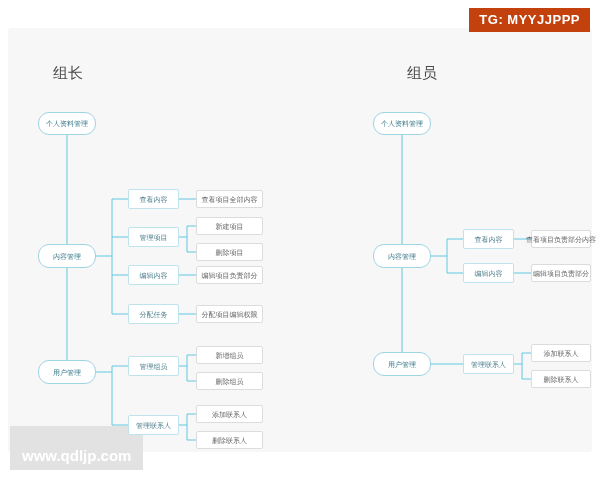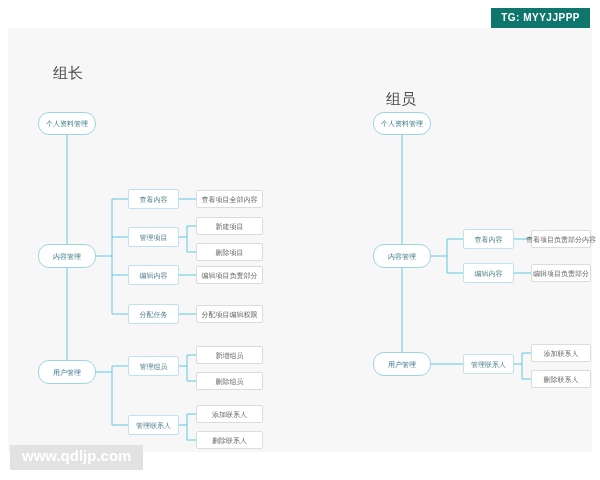--- a/index.html
+++ b/index.html
@@ -12,31 +12,31 @@
   }
   #canvas{
     position:absolute;left:0;top:0;width:600px;height:480px;
   }
   .board{
     position:absolute;left:8px;top:28px;width:584px;height:424px;
     background:#f7f7f7;border-radius:3px;
   }
   .tg-badge{
     position:absolute;right:10px;top:8px;
-    background:#0f766e;color:#ffffff;
-    font-size:10px;font-weight:bold;
+    background:#c2410c;color:#ffffff;
+    font-size:13px;font-weight:bold;
     padding:4px 10px 5px 10px;
     letter-spacing:0.5px;
     font-family:"Liberation Sans","DejaVu Sans",sans-serif;
   }
   .watermark{
     position:absolute;left:10px;bottom:10px;
     background:#e2e2e2;color:#ffffff;
     font-size:15px;font-weight:bold;
-    padding:2px 12px 6px 12px;
+    padding:21px 12px 6px 12px;
     font-family:"Liberation Sans","DejaVu Sans",sans-serif;
   }
   .col-title{
     position:absolute;
     font-size:15px;color:#4a4a4a;
     font-family:Liberation Mono, monospace;
     white-space:nowrap;
   }
   .node{
     position:absolute;
@@ -131,21 +131,21 @@
       <line x1="522" y1="353" x2="531" y2="353"></line>
       <line x1="522" y1="379" x2="531" y2="379"></line>
     </g>
   </svg>
 
   <div class="tg-badge">TG: MYYJJPPP</div>
 
   <div class="watermark">www.qdljp.com</div>
 
   <div class="col-title" style="left:53px;top:64px;">组长</div>
-  <div class="col-title" style="left:386px;top:64px;margin-top:26px;">组员</div>
+  <div class="col-title" style="left:407px;top:64px;">组员</div>
 
   <div class="node rounded" style="left:38px;top:112px;width:58px;height:23px;">个人资料管理</div>
   <div class="node rounded" style="left:38px;top:244px;width:58px;height:24px;">内容管理</div>
   <div class="node rounded" style="left:38px;top:360px;width:58px;height:24px;">用户管理</div>
 
   <div class="node rect cyan" style="left:128px;top:189px;width:51px;height:20px;">查看内容</div>
   <div class="node rect cyan" style="left:128px;top:227px;width:51px;height:20px;">管理项目</div>
   <div class="node rect cyan" style="left:128px;top:265px;width:51px;height:20px;">编辑内容</div>
   <div class="node rect cyan" style="left:128px;top:304px;width:51px;height:20px;">分配任务</div>
 

